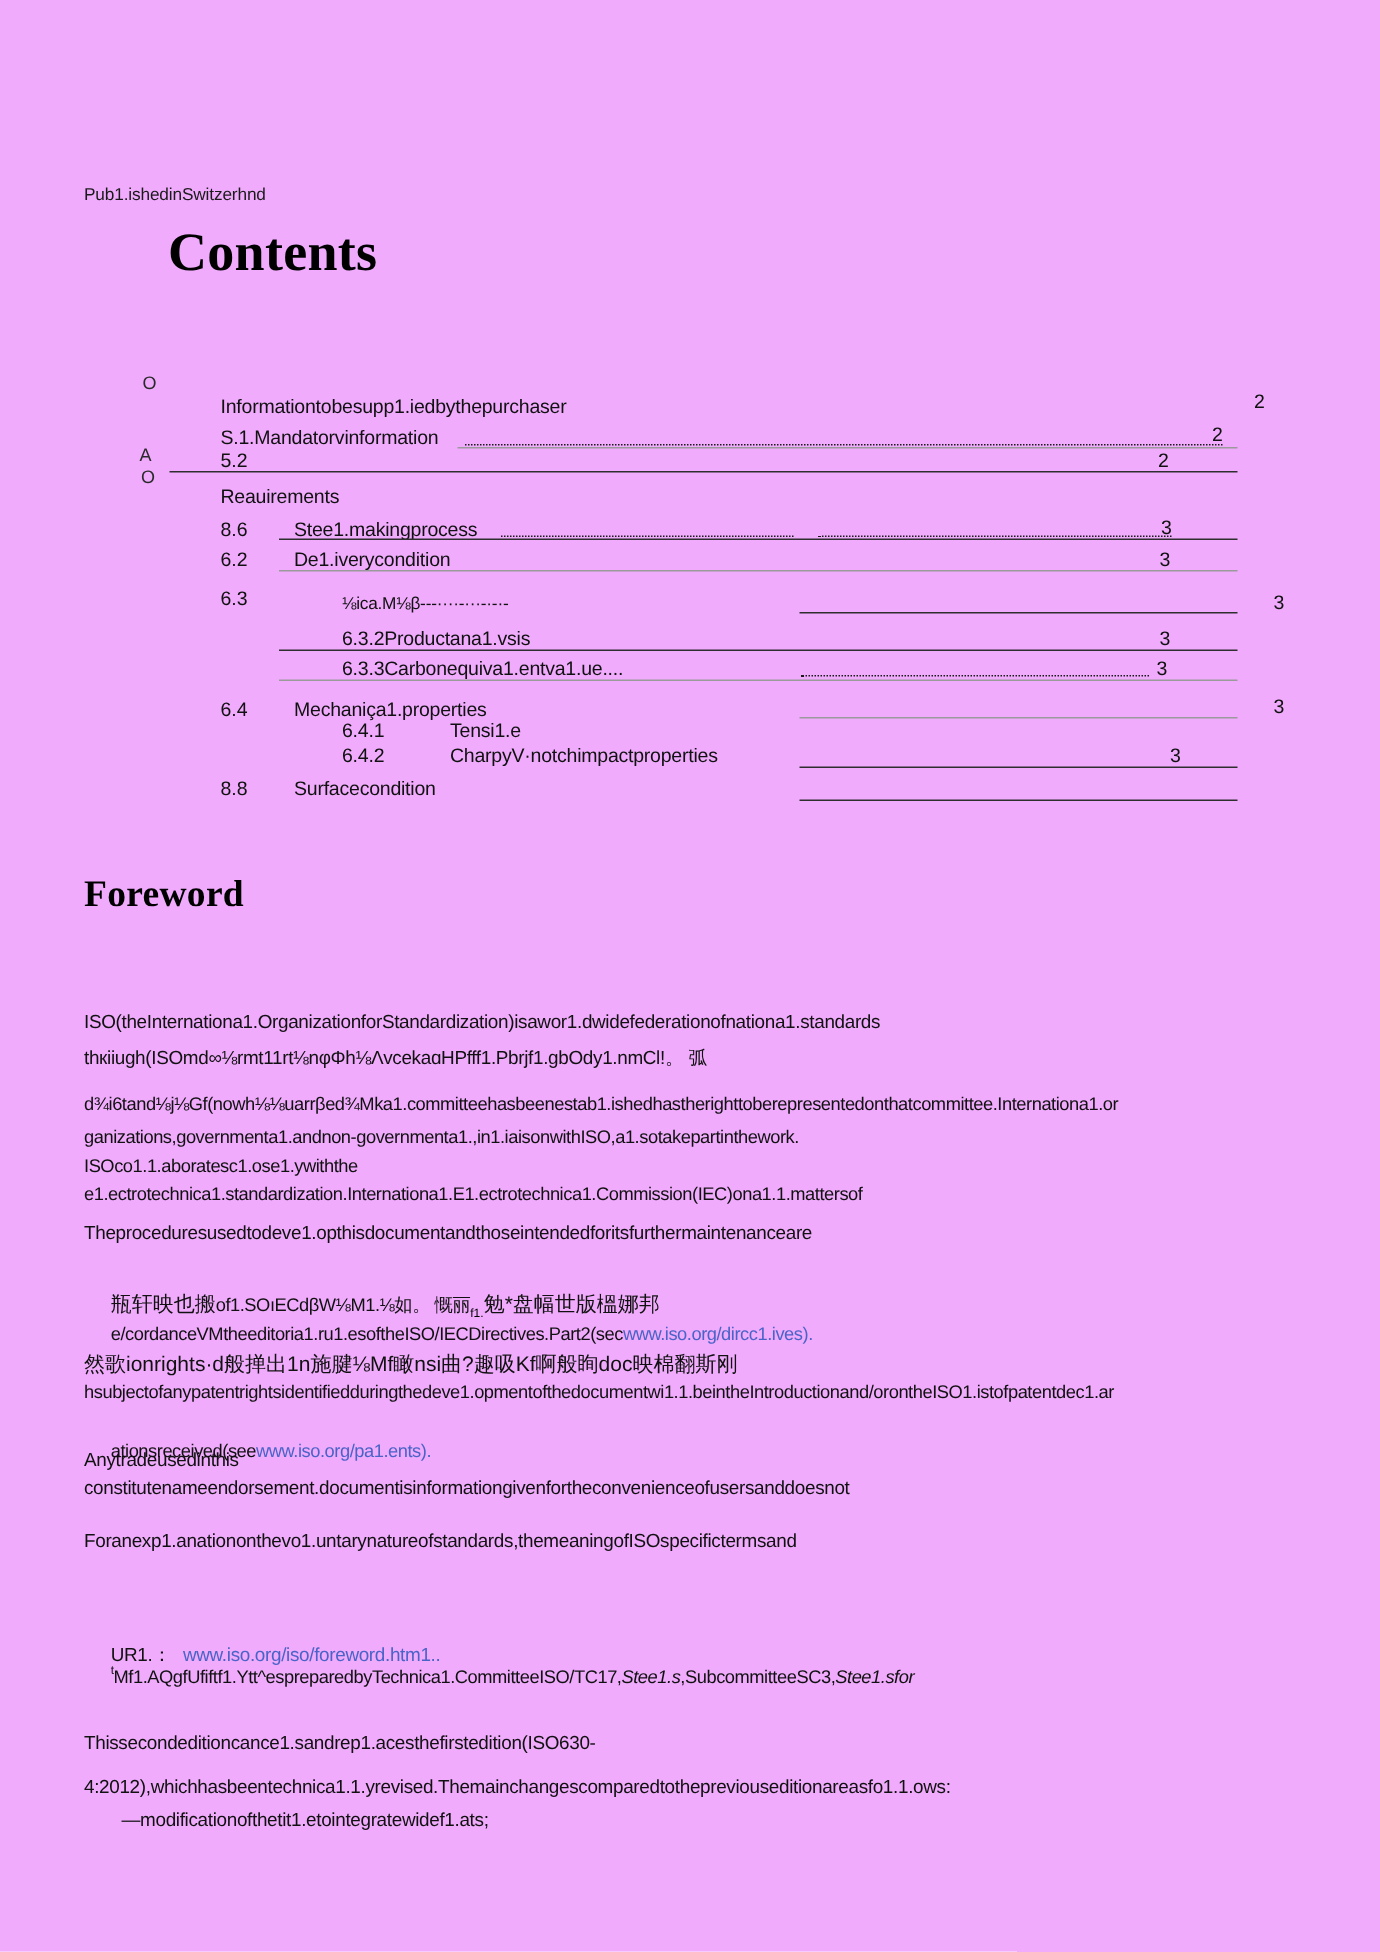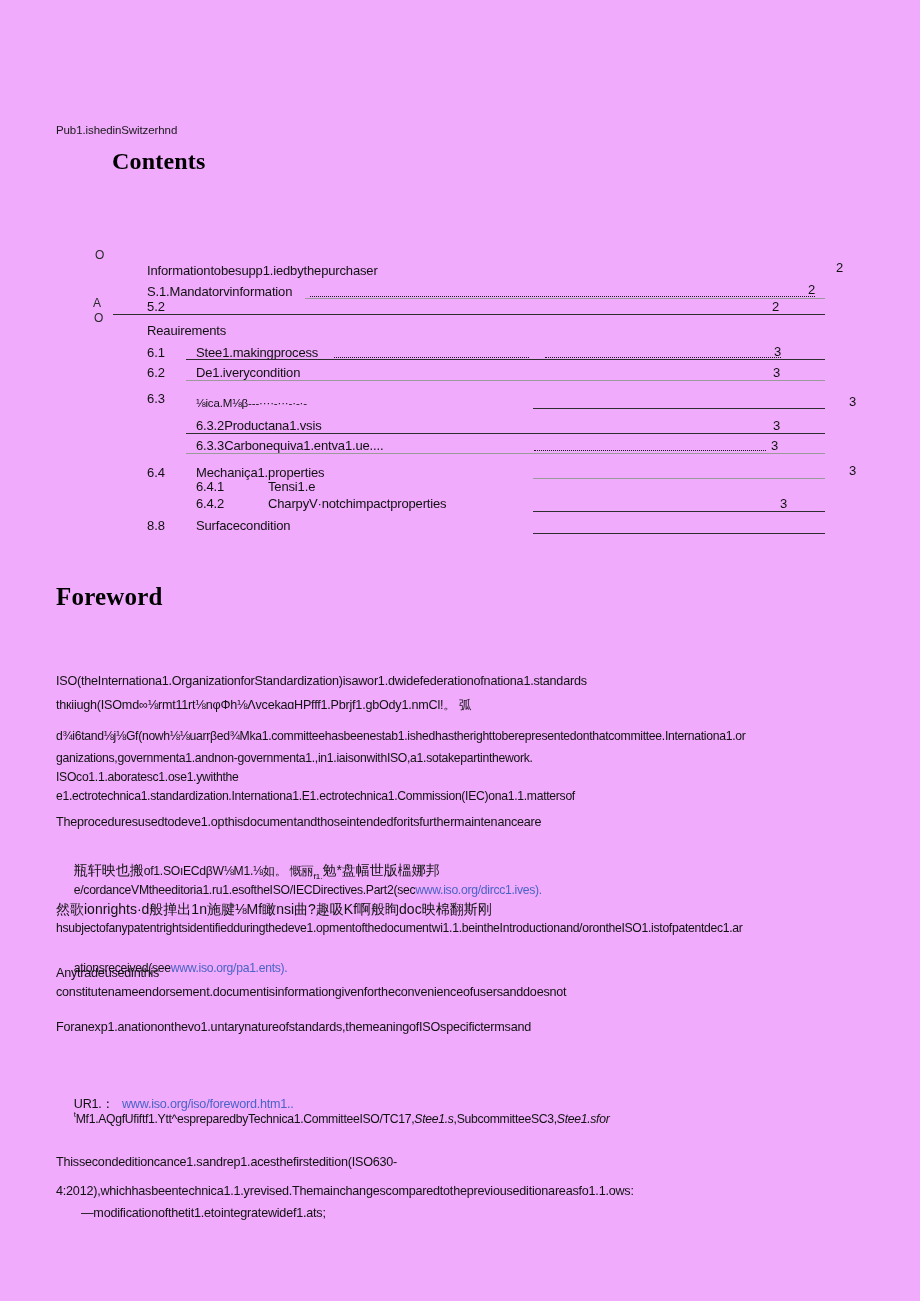--- a/index.html
+++ b/index.html
@@ -34,21 +34,21 @@
     top: 124px;
     font-size: 11.5px;
     letter-spacing: -0.1px;
     color: #1a1a1a;
   }
   .contents-title {
     left: 112px;
     top: 148px;
     font-family: "Liberation Serif", serif;
     font-weight: bold;
-    font-size: 24px;
+    font-size: 36px;
     letter-spacing: 0.2px;
   }
   .foreword-title {
     left: 56px;
     top: 583px;
     font-family: "Liberation Serif", serif;
     font-weight: bold;
     font-size: 25px;
     letter-spacing: 0.2px;
   }
@@ -71,20 +71,21 @@
   }
   .toc-label {
     font-size: 13px;
     color: #111;
     letter-spacing: -0.15px;
   }
   .toc-sub {
     font-size: 13px;
     color: #111;
     letter-spacing: -0.15px;
+    margin-left: 32px;
   }
   .toc-page {
     font-size: 13px;
     color: #111;
   }
   .rule {
     position: absolute;
     height: 0;
     border-top: 1px solid #2e2e2e;
   }
@@ -153,21 +154,21 @@
     <div class="leader" style="left:310px; top:296px; width:505px;"></div>
     <div class="rule-grey" style="left:305px; top:298px; width:520px;"></div>
     <div class="abs toc-page" style="left:808px; top:283px;">2</div>
 
     <div class="abs toc-num" style="left:147px; top:300px;">5.2</div>
     <div class="rule" style="left:113px; top:314px; width:712px;"></div>
     <div class="abs toc-page" style="left:772px; top:300px;">2</div>
 
     <div class="abs toc-label" style="left:147px; top:324px;">Reauirements</div>
 
-    <div class="abs toc-num" style="left:147px; top:346px;">6.1</div>
+    <div class="abs toc-num" style="left:147px; top:346px;">8.6</div>
     <div class="abs toc-label" style="left:196px; top:346px;">Stee1.makingprocess</div>
     <div class="leader" style="left:334px; top:357px; width:195px;"></div>
     <div class="leader" style="left:545px; top:357px; width:236px;"></div>
     <div class="rule" style="left:186px; top:359px; width:639px;"></div>
     <div class="abs toc-page" style="left:774px; top:345px;">3</div>
 
     <div class="abs toc-num" style="left:147px; top:366px;">6.2</div>
     <div class="abs toc-label" style="left:196px; top:366px;">De1.iverycondition</div>
     <div class="rule-grey" style="left:186px; top:380px; width:639px;"></div>
     <div class="abs toc-page" style="left:773px; top:366px;">3</div>

